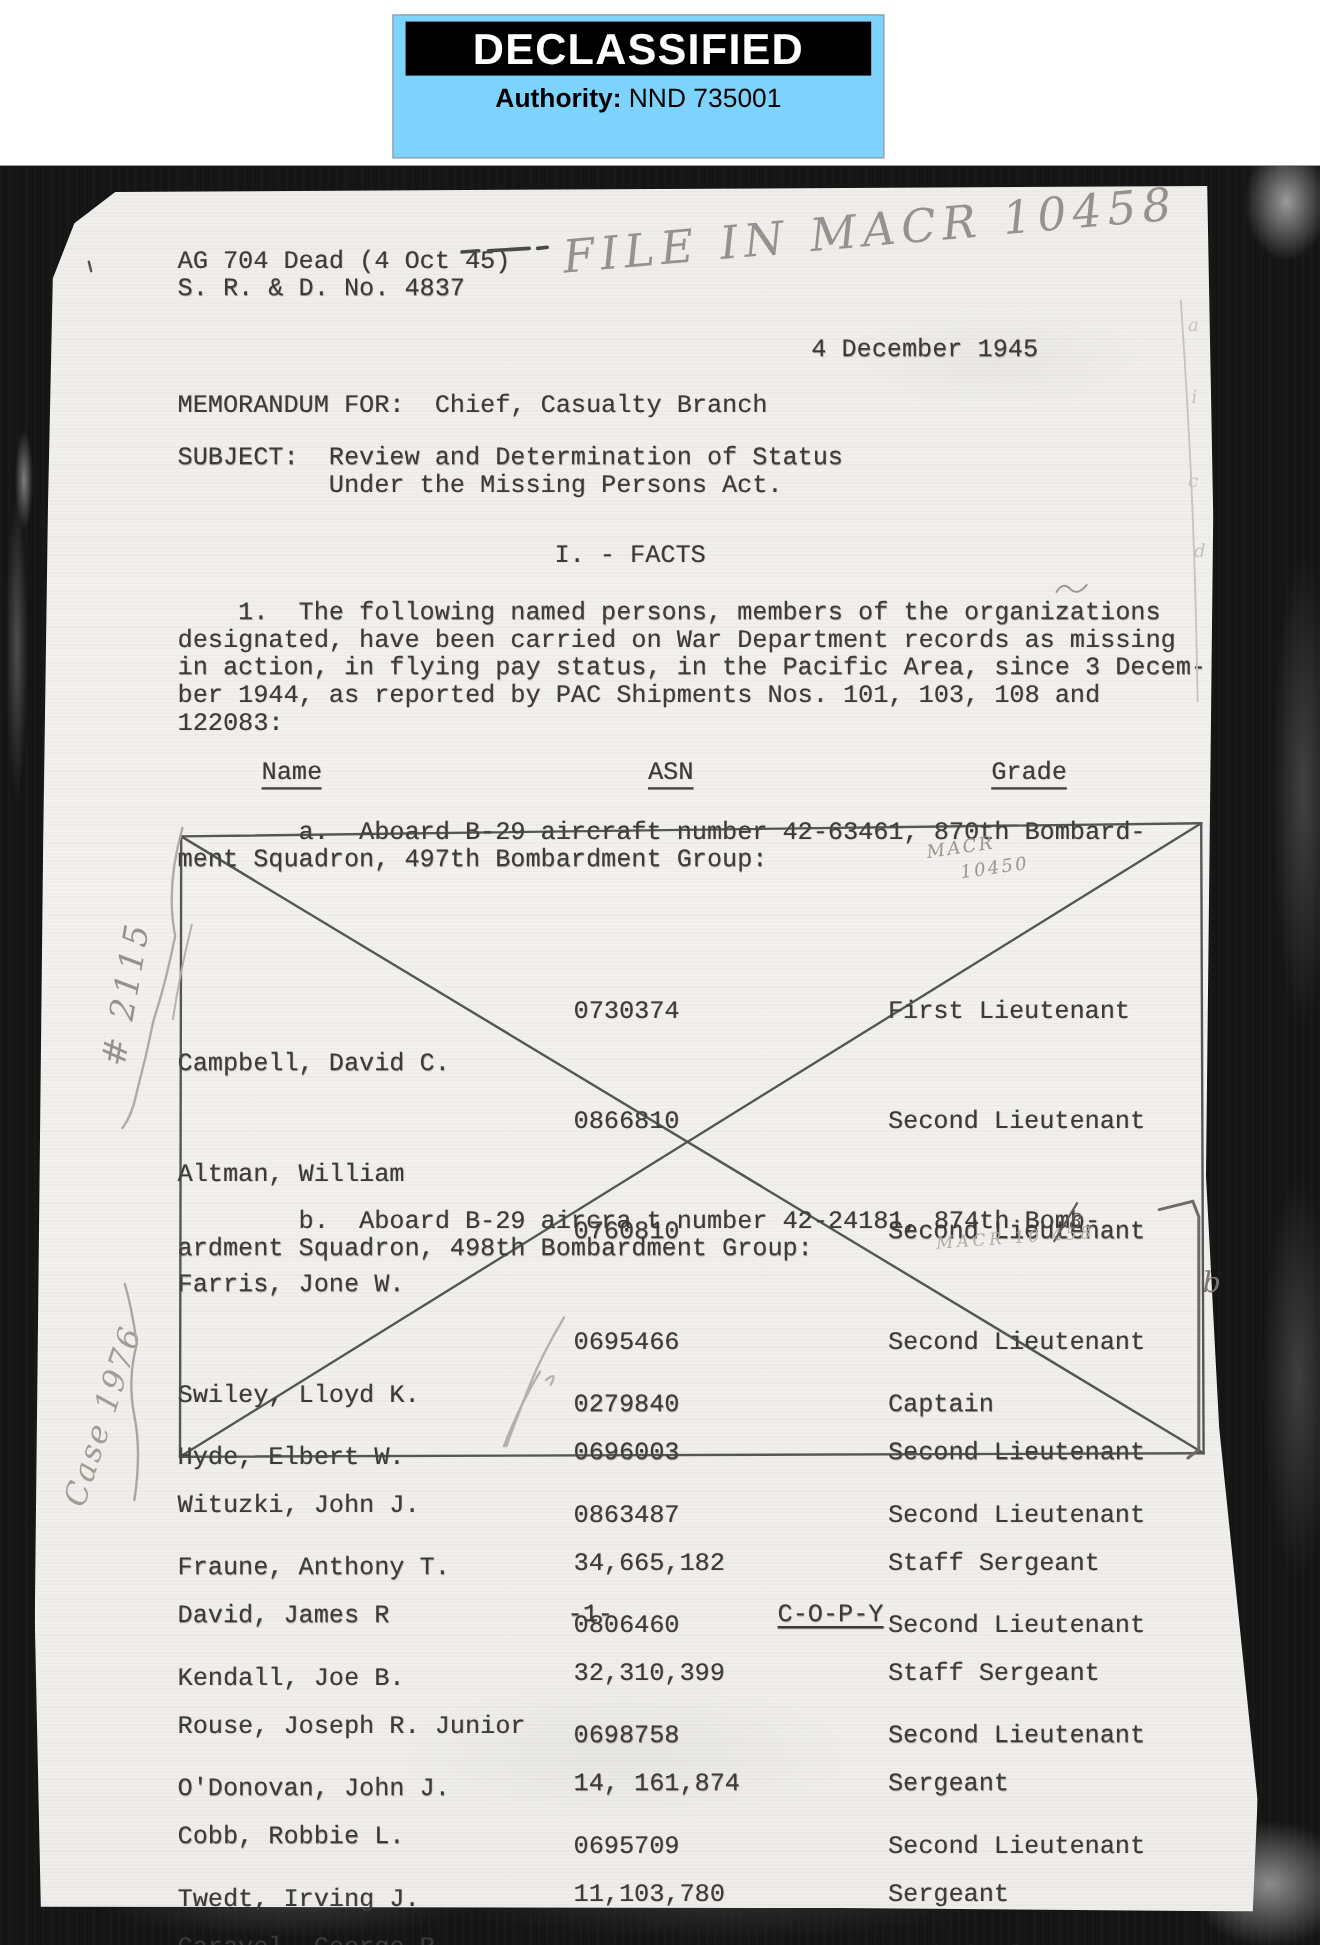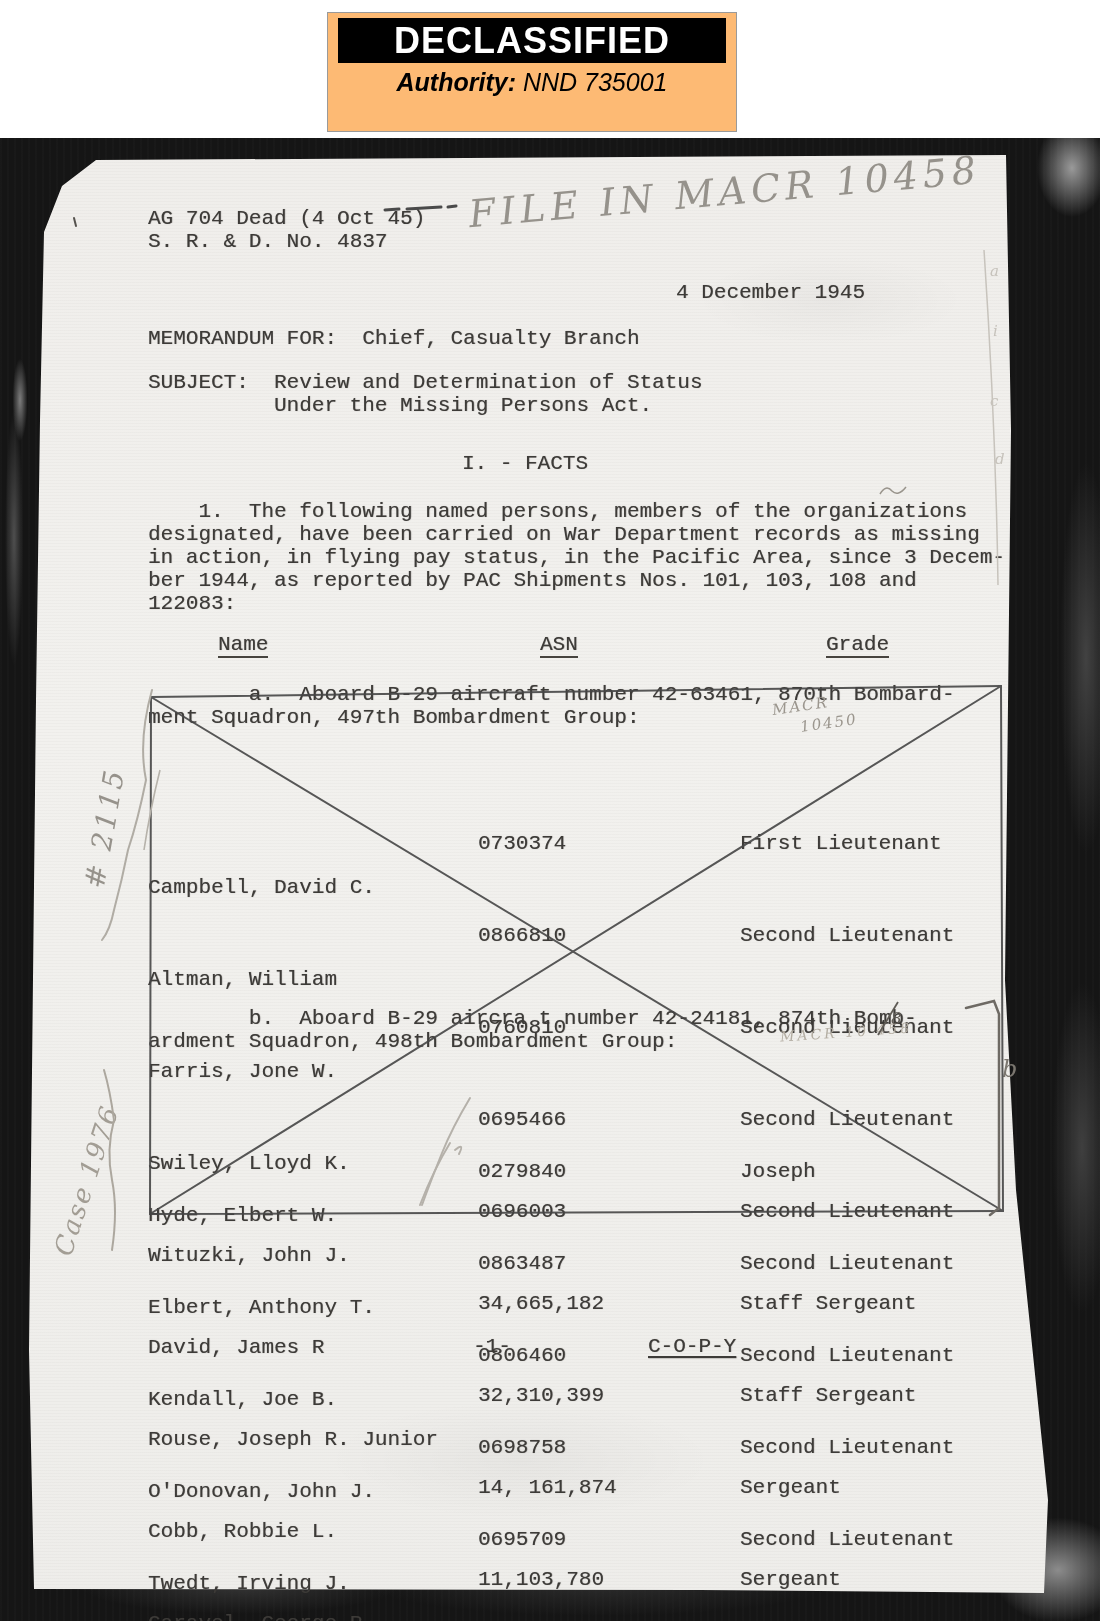--- a/index.html
+++ b/index.html
@@ -49,27 +49,27 @@
   .c-asn{left:330px;}
   .c-grade{left:592px;}
   
   .hw{
     position:absolute;font-family:"DejaVu Serif",serif;font-style:italic;
     color:#8f8b84;white-space:pre;
   }
   
   .banner{
     position:absolute;left:327px;top:12px;width:410px;height:120px;
-    background:#fdba74;border:1px solid #9a9a9a;box-sizing:border-box;text-align:center;
+    background:#7dd3fc;border:1px solid #9a9a9a;box-sizing:border-box;text-align:center;
   }
   .banner-bar{
     margin:5px 10px 3px 10px;background:#000000;color:#ffffff;height:45px;
     font-weight:bold;font-size:36px;line-height:45px;letter-spacing:1px;
   }
-  .banner-line{font-size:25px;line-height:32px;color:#000000;font-style:italic;}
+  .banner-line{font-size:22px;line-height:32px;color:#000000;}
   .overlay-svg{position:absolute;left:0;top:0;z-index:6;}
   .z-content{z-index:5;}
 </style>
 </head>
 <body>
 
 <div class="scan-bg"></div>
 
 <div class="page"></div>
 
@@ -163,25 +163,25 @@
 
   <div class="tw" style="left:148px;top:1007px;">        b.  Aboard B-29 aircra t number 42-24181, 874th Bomb-</div>
   <div class="tw" style="left:148px;top:1030px;">ardment Squadron, 498th Bombardment Group:</div>
 
   <div class="tw rows" style="left:148px;top:1068px;">
     
   
       <div class="row">
         <span class="c-name">Hyde, Elbert W.</span>
         <span class="c-asn">0279840</span>
-        <span class="c-grade">Joseph</span>
-      </div>
-    
-      <div class="row">
-        <span class="c-name">Elbert, Anthony T.</span>
+        <span class="c-grade">Captain</span>
+      </div>
+    
+      <div class="row">
+        <span class="c-name">Fraune, Anthony T.</span>
         <span class="c-asn">0863487</span>
         <span class="c-grade">Second Lieutenant</span>
       </div>
     
       <div class="row">
         <span class="c-name">Kendall, Joe B.</span>
         <span class="c-asn">0806460</span>
         <span class="c-grade">Second Lieutenant</span>
       </div>
     

